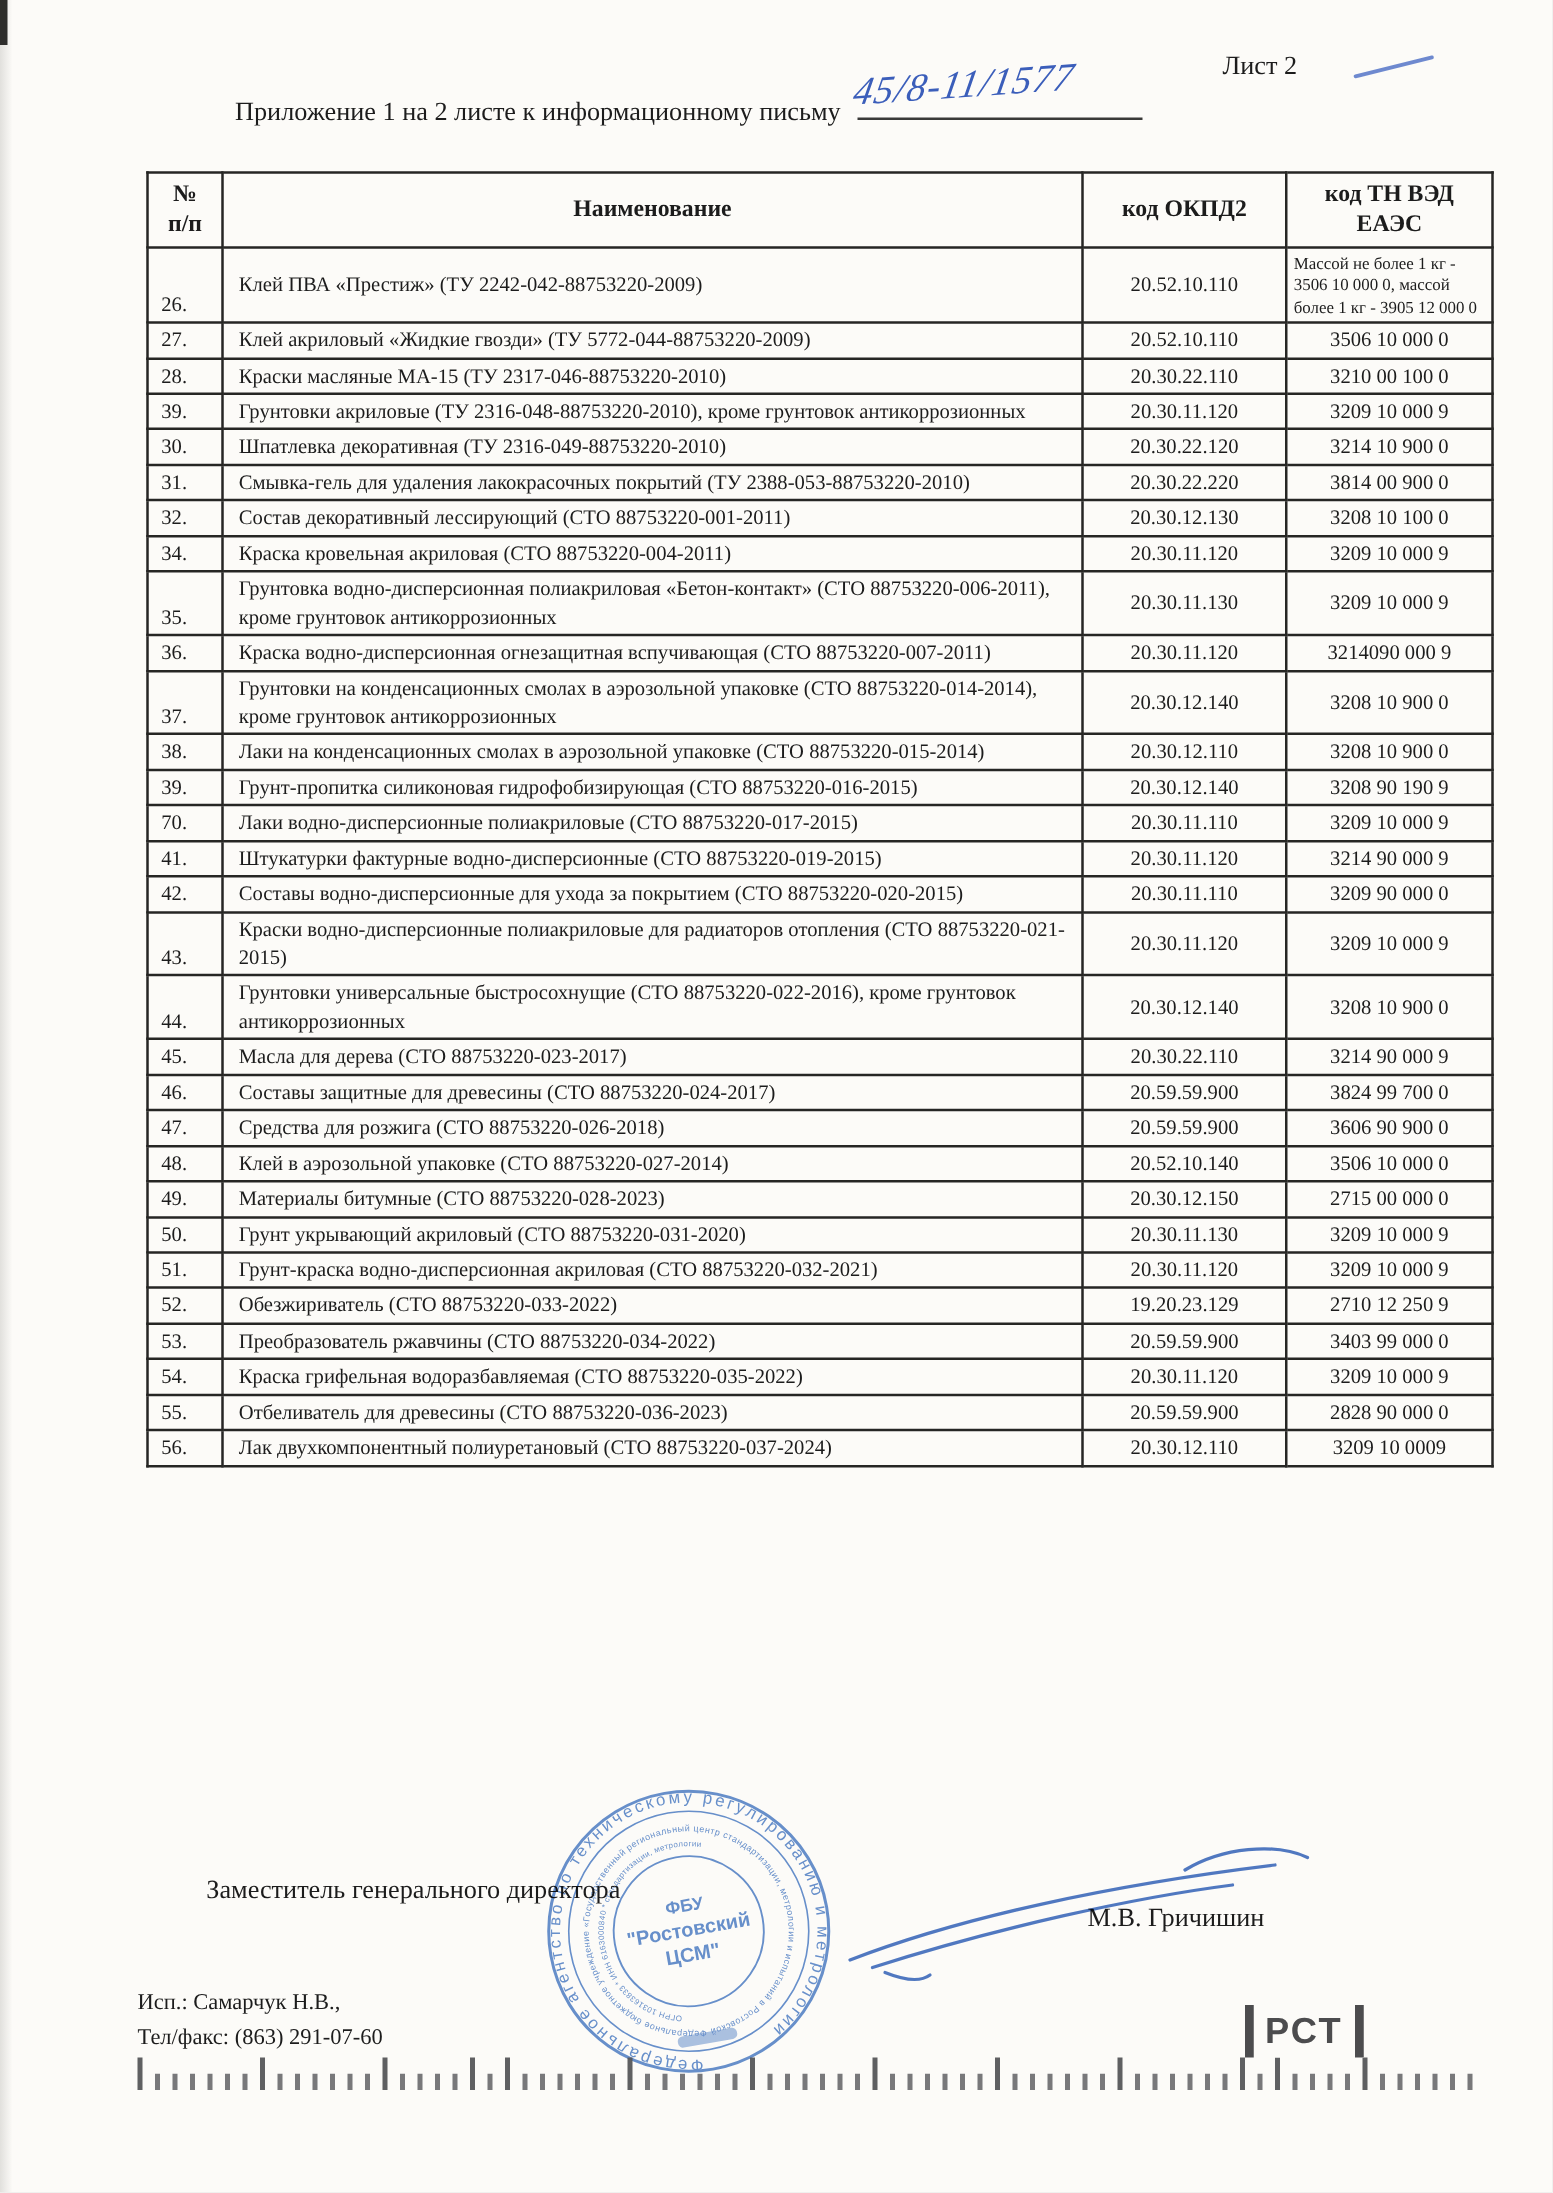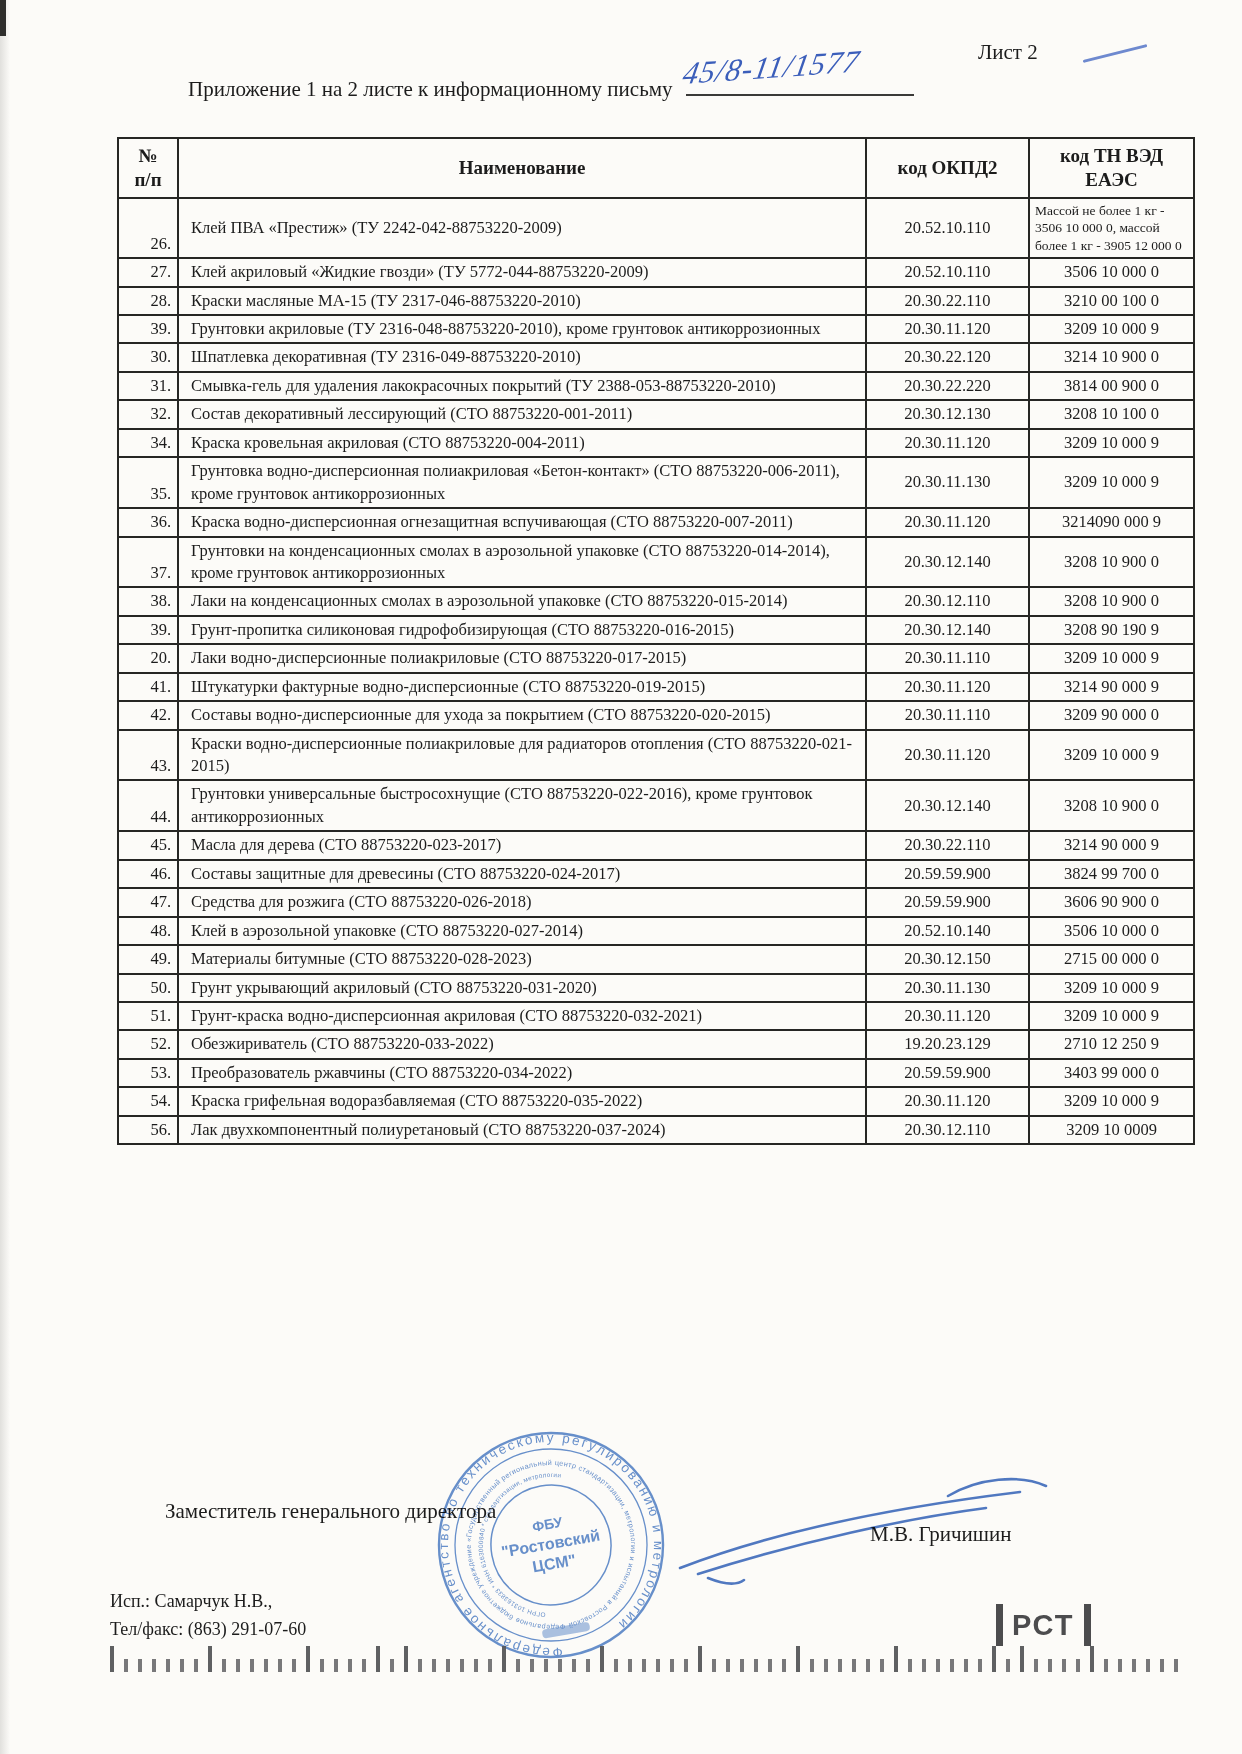--- a/index.html
+++ b/index.html
@@ -32,21 +32,21 @@
     border-collapse:collapse;table-layout:fixed;
     font-size:16.5px;line-height:1.36;
   }
   .doc-table col.w-num{width:60px;}
   .doc-table col.w-name{width:688px;}
   .doc-table col.w-okpd{width:163px;}
   .doc-table col.w-tnved{width:165px;}
   .doc-table th,.doc-table td{border:2px solid #262624;}
   .doc-table th{font-size:19px;font-weight:bold;text-align:center;padding:5px 4px;line-height:1.25;}
   .doc-table td{padding:2px 6px;}
-  .doc-table td.c-num{vertical-align:bottom;text-align:right;padding-left:10px;}
+  .doc-table td.c-num{vertical-align:bottom;text-align:left;padding-left:10px;}
   .doc-table td.c-name{vertical-align:middle;text-align:left;padding-left:12px;padding-right:10px;}
   .doc-table td.c-okpd{vertical-align:middle;text-align:center;}
   .doc-table td.c-tnved{vertical-align:middle;text-align:center;}
   .doc-table td.c-tnved.small-note{font-size:13.5px;line-height:1.3;text-align:left;padding:3px 5px;vertical-align:top;}
 
   .sign-block{position:absolute;left:165px;top:1494px;font-size:21px;line-height:1.7;}
   .signer-name{position:absolute;left:870px;top:1522px;font-size:21px;}
   .executor{position:absolute;left:110px;top:1588px;font-size:18px;line-height:1.55;}
 
   .stamp{position:absolute;left:431px;top:1425px;width:240px;height:240px;
@@ -169,21 +169,21 @@
           <td class="c-okpd">20.30.12.110</td>
           <td class="c-tnved">3208 10 900 0</td>
         </tr>
         <tr>
           <td class="c-num">39.</td>
           <td class="c-name">Грунт-пропитка силиконовая гидрофобизирующая (СТО 88753220-016-2015)</td>
           <td class="c-okpd">20.30.12.140</td>
           <td class="c-tnved">3208 90 190 9</td>
         </tr>
         <tr>
-          <td class="c-num">20.</td>
+          <td class="c-num">70.</td>
           <td class="c-name">Лаки водно-дисперсионные полиакриловые (СТО 88753220-017-2015)</td>
           <td class="c-okpd">20.30.11.110</td>
           <td class="c-tnved">3209 10 000 9</td>
         </tr>
         <tr>
           <td class="c-num">41.</td>
           <td class="c-name">Штукатурки фактурные водно-дисперсионные (СТО 88753220-019-2015)</td>
           <td class="c-okpd">20.30.11.120</td>
           <td class="c-tnved">3214 90 000 9</td>
         </tr>
@@ -257,20 +257,26 @@
           <td class="c-num">53.</td>
           <td class="c-name">Преобразователь ржавчины (СТО 88753220-034-2022)</td>
           <td class="c-okpd">20.59.59.900</td>
           <td class="c-tnved">3403 99 000 0</td>
         </tr>
         <tr>
           <td class="c-num">54.</td>
           <td class="c-name">Краска грифельная водоразбавляемая (СТО 88753220-035-2022)</td>
           <td class="c-okpd">20.30.11.120</td>
           <td class="c-tnved">3209 10 000 9</td>
+        </tr>
+        <tr>
+          <td class="c-num">55.</td>
+          <td class="c-name">Отбеливатель для древесины (СТО 88753220-036-2023)</td>
+          <td class="c-okpd">20.59.59.900</td>
+          <td class="c-tnved">2828 90 000 0</td>
         </tr>
         <tr>
           <td class="c-num">56.</td>
           <td class="c-name">Лак двухкомпонентный полиуретановый (СТО 88753220-037-2024)</td>
           <td class="c-okpd">20.30.12.110</td>
           <td class="c-tnved">3209 10 0009</td>
         </tr>
       </tbody>
   </table>
 

